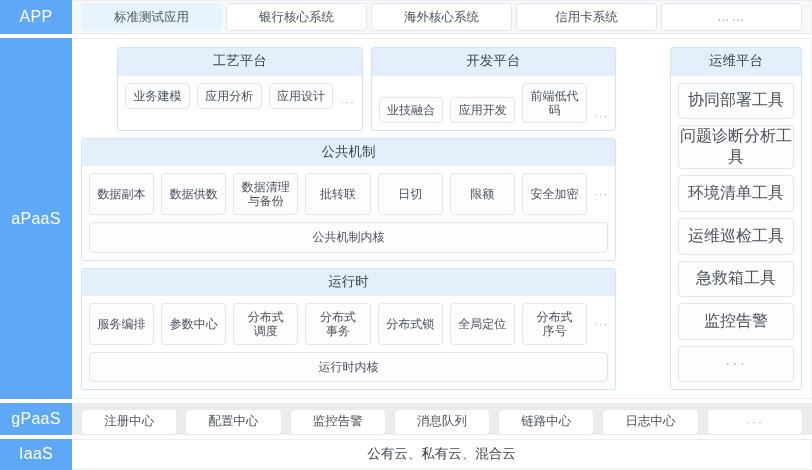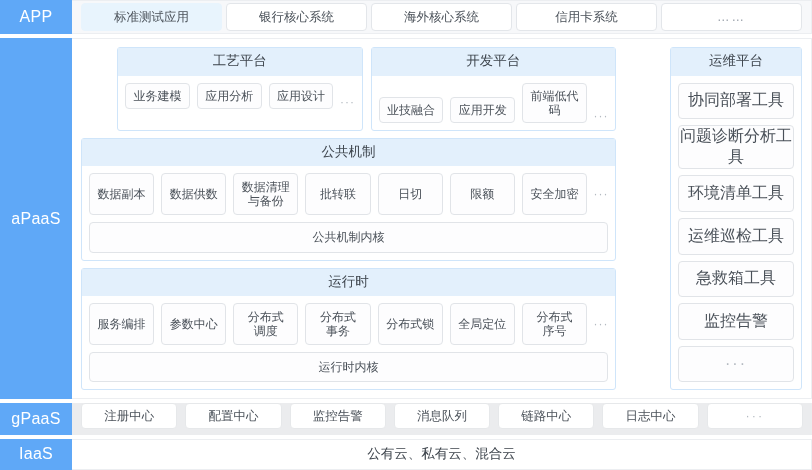--- a/index.html
+++ b/index.html
@@ -218,21 +218,21 @@
   
   .row-gpaas {
     height: 40px;
     margin-bottom: 4px;
   }
   .gpaas-body {
     flex: 1;
     background: #ebecee;
     box-sizing: border-box;
     display: flex;
-    align-items: flex-start;
+    align-items: flex-end;
     gap: 8px;
     padding: 0 9px;
   }
   .gpaas-chip {
     flex: 1;
     height: 26px;
     border-radius: 4px;
     background: #ffffff;
     border: 1px solid #e6e8ea;
     display: flex;

